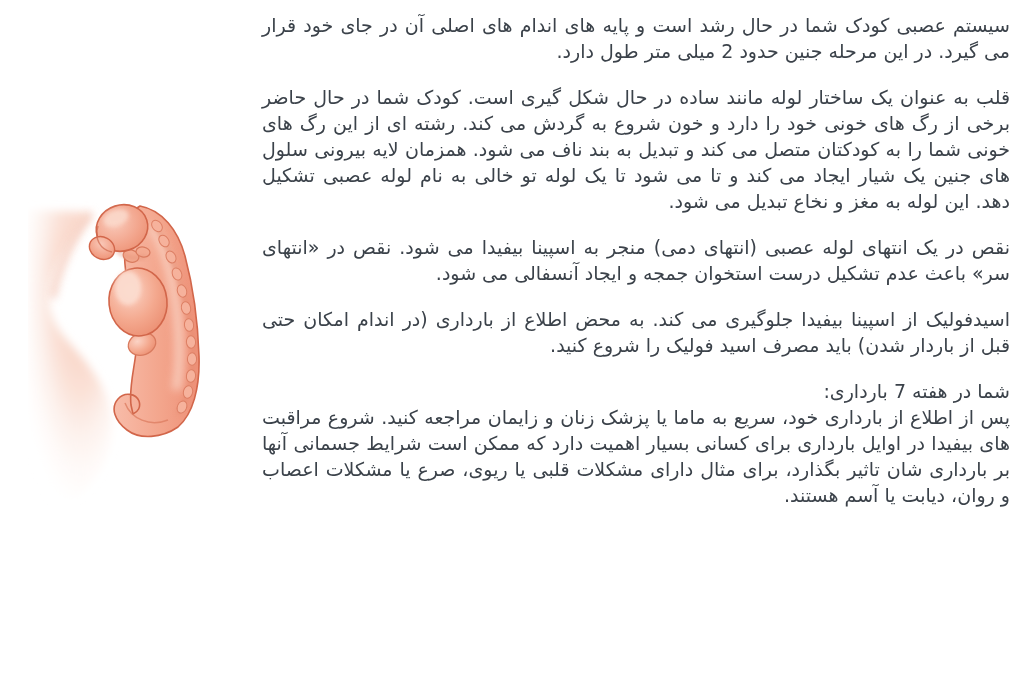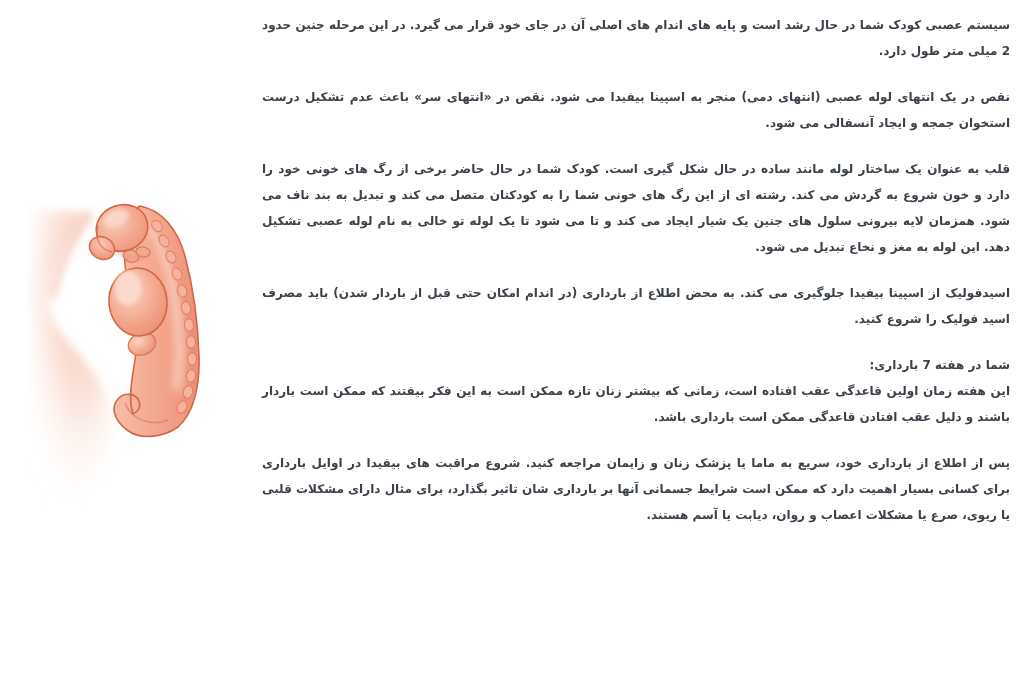--- a/index.html
+++ b/index.html
@@ -19,22 +19,22 @@
     left: 28px; top: 184px;
     width: 212px; height: 322px;
   }
   .article {
     position: absolute;
     top: 12px; right: 14px;
     width: 748px;
     direction: rtl;
     text-align: justify;
     color: #3b424a;
-    font-weight: 700;
-    font-size: 12px;
+    font-weight: 400;
+    font-size: 19px;
     line-height: 26px;
     letter-spacing: 0;
   }
   .article p { margin: 0 0 20px 0; }
   .article .section-heading { margin: 0; }
   .article p.last { margin-bottom: 0; }
 </style>
 </head>
 <body>
 
@@ -115,23 +115,22 @@
         <ellipse cx="94" cy="44" rx="26" ry="23" transform="rotate(-18 94 44)" fill="url(#gHead)" stroke="#d2664a" stroke-width="1.6"></ellipse>
         <ellipse cx="74" cy="64" rx="13" ry="11" transform="rotate(28 74 64)" fill="url(#gHead)" stroke="#d2664a" stroke-width="1.4"></ellipse>
         <path d="M 70,42 C 66,54 72,66 84,68" fill="none" stroke="#cf6a4e" stroke-width="1.5" opacity="0.7"></path>
         <ellipse cx="88" cy="34" rx="13" ry="8" transform="rotate(-20 88 34)" fill="#fbd9cb" opacity="0.9" filter="url(#soft2)"></ellipse>
       </g>
     </svg>
   </div>
 
   <div class="article">
     <p>سیستم عصبی کودک شما در حال رشد است و پایه های اندام های اصلی آن در جای خود قرار می گیرد. در این مرحله جنین حدود 2 میلی متر طول دارد.</p>
+    <p>قلب به عنوان یک ساختار لوله مانند ساده در حال شکل گیری است. کودک شما در حال حاضر برخی از رگ های خونی خود را دارد و خون شروع به گردش می کند. رشته ای از این رگ های خونی شما را به کودکتان متصل می کند و تبدیل به بند ناف می شود. همزمان لایه بیرونی سلول های جنین یک شیار ایجاد می کند و تا می شود تا یک لوله تو خالی به نام لوله عصبی تشکیل دهد. این لوله به مغز و نخاع تبدیل می شود.</p>
     <p>نقص در یک انتهای لوله عصبی (انتهای دمی) منجر به اسپینا بیفیدا می شود. نقص در «انتهای سر» باعث عدم تشکیل درست استخوان جمجه و ایجاد آنسفالی می شود.</p>
-    <p>قلب به عنوان یک ساختار لوله مانند ساده در حال شکل گیری است. کودک شما در حال حاضر برخی از رگ های خونی خود را دارد و خون شروع به گردش می کند. رشته ای از این رگ های خونی شما را به کودکتان متصل می کند و تبدیل به بند ناف می شود. همزمان لایه بیرونی سلول های جنین یک شیار ایجاد می کند و تا می شود تا یک لوله تو خالی به نام لوله عصبی تشکیل دهد. این لوله به مغز و نخاع تبدیل می شود.</p>
     <p>اسیدفولیک از اسپینا بیفیدا جلوگیری می کند. به محض اطلاع از بارداری (در اندام امکان حتی قبل از باردار شدن) باید مصرف اسید فولیک را شروع کنید.</p>
     <div>
       <div class="section-heading">شما در هفته 7 بارداری:</div>
-      <p>این هفته زمان اولین قاعدگی عقب افتاده است، زمانی که بیشتر زنان تازه ممکن است به این فکر بیفتند که ممکن است باردار باشند و دلیل عقب افتادن قاعدگی ممکن است بارداری باشد.</p>
     </div>
     <p>پس از اطلاع از بارداری خود، سریع به ماما یا پزشک زنان و زایمان مراجعه کنید. شروع مراقبت های بیفیدا در اوایل بارداری برای کسانی بسیار اهمیت دارد که ممکن است شرایط جسمانی آنها بر بارداری شان تاثیر بگذارد، برای مثال دارای مشکلات قلبی یا ریوی، صرع یا مشکلات اعصاب و روان، دیابت یا آسم هستند.</p>
   </div>
 
 </div>
 
 </body></html>

